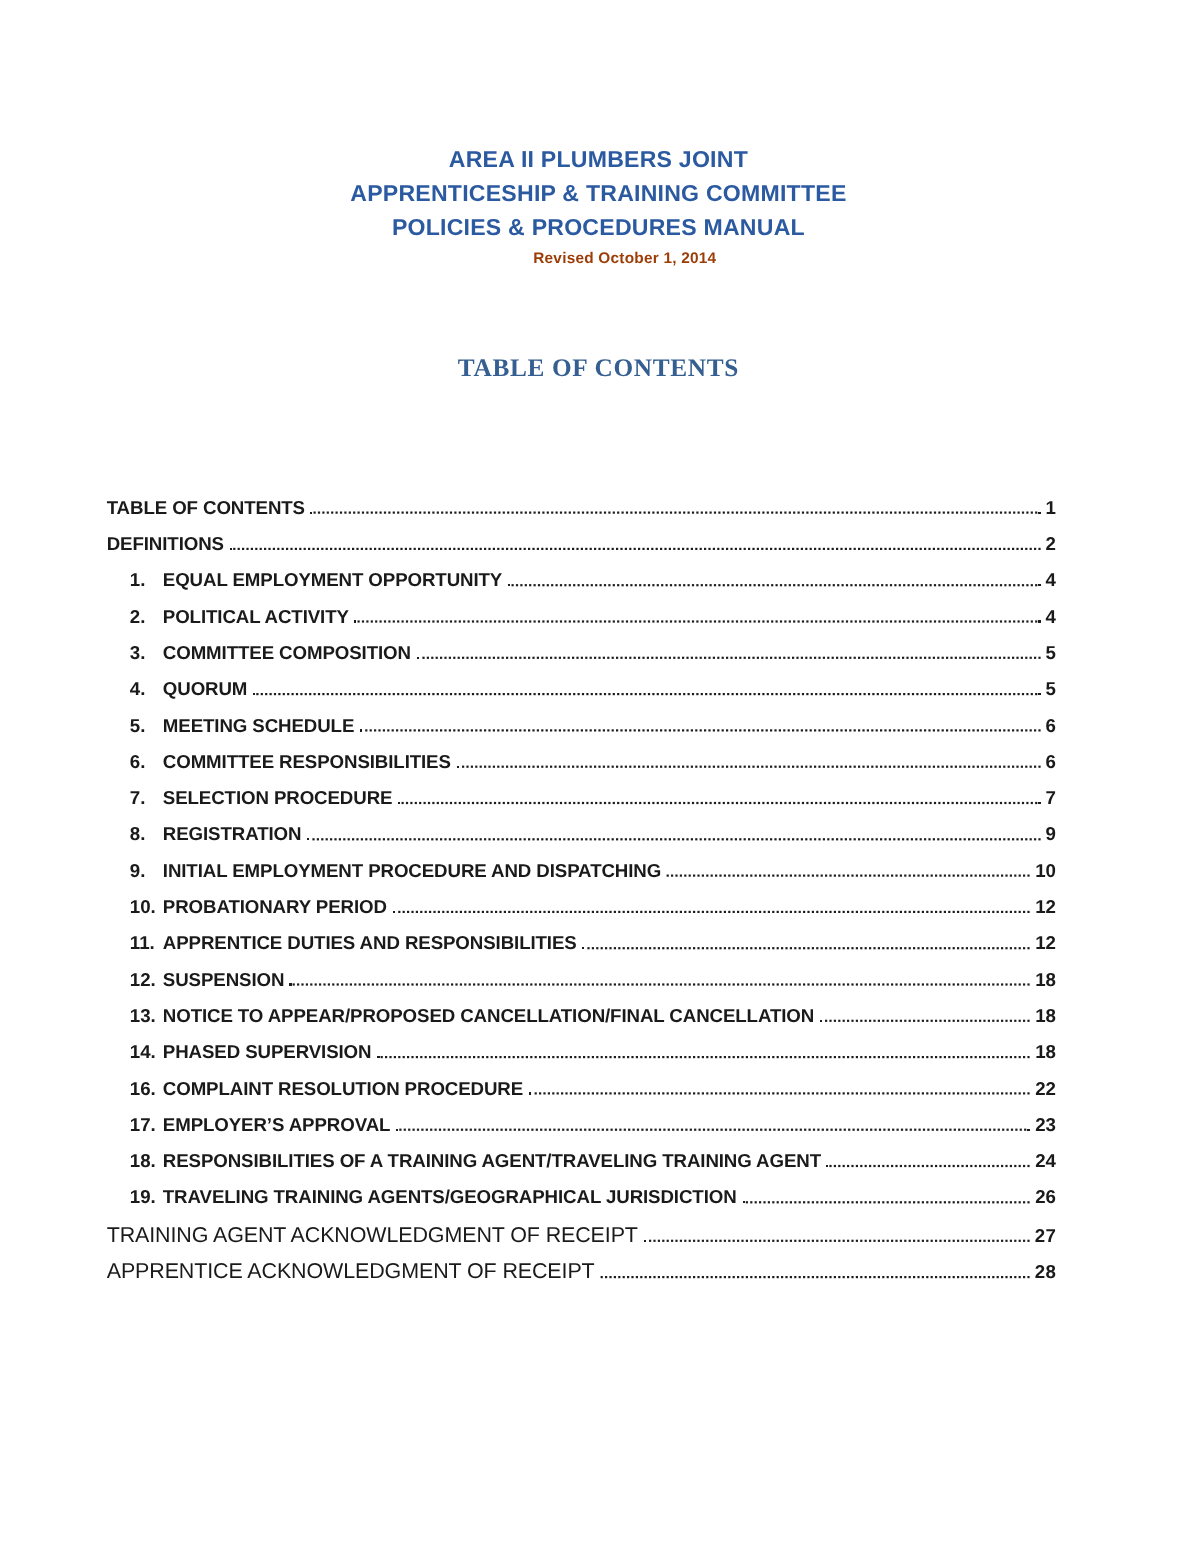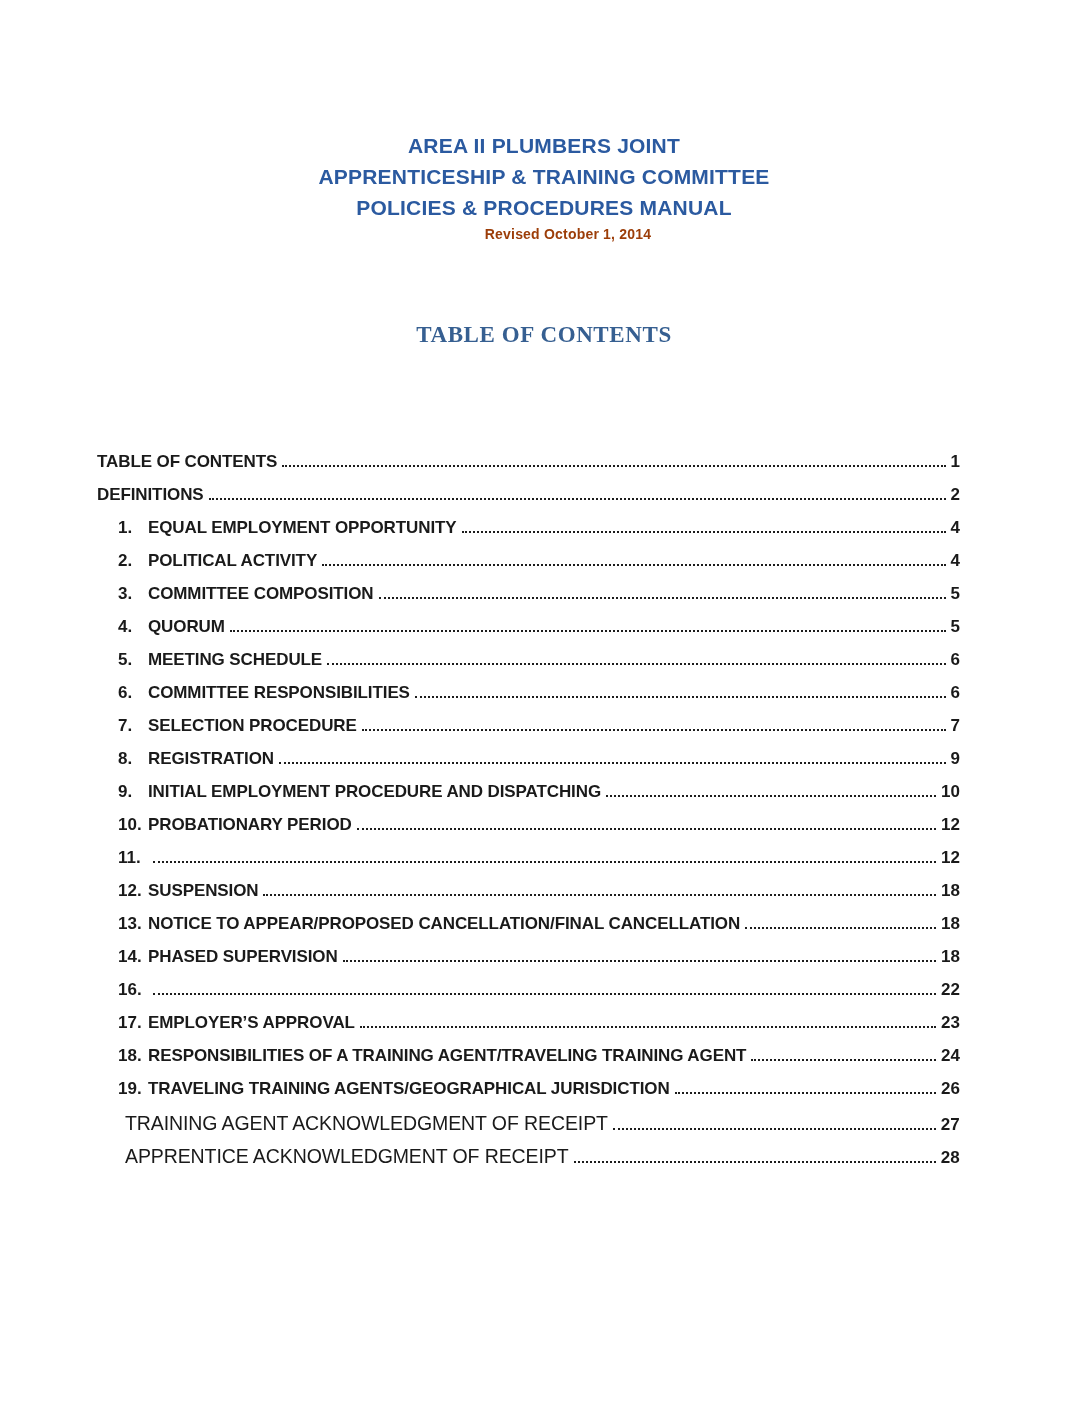--- a/index.html
+++ b/index.html
@@ -51,21 +51,21 @@
     border-bottom:2px dotted #1c1c1c;
     margin:0 5px 0 5px;
     min-width:8px;
   }
   .toc-page{
     flex:0 0 auto;
     font-size:17px;font-weight:bold;
     text-align:right;
   }
   .toc-row.receipt{
-    font-size:19.5px;font-weight:normal;letter-spacing:0.2px;margin-left:28px;
+    font-size:19.5px;font-weight:normal;letter-spacing:0.2px;
   }
   .toc-row.receipt .toc-page{font-size:17px;font-weight:bold;}
 </style>
 </head>
 <body>
 
 <div class="page">
 
   <header class="doc-header">
     <div class="title-line">AREA II PLUMBERS JOINT</div>
@@ -156,20 +156,21 @@
 
   <div class="toc-row numbered">
     <span class="toc-num">10.</span>
     <span class="toc-label">PROBATIONARY PERIOD</span>
     <span class="toc-leader"></span>
     <span class="toc-page">12</span>
   </div>
 
   <div class="toc-row numbered">
     <span class="toc-num">11.</span>
+    <span class="toc-label">APPRENTICE DUTIES AND RESPONSIBILITIES</span>
     <span class="toc-leader"></span>
     <span class="toc-page">12</span>
   </div>
 
   <div class="toc-row numbered">
     <span class="toc-num">12.</span>
     <span class="toc-label">SUSPENSION</span>
     <span class="toc-leader"></span>
     <span class="toc-page">18</span>
   </div>
@@ -184,20 +185,21 @@
   <div class="toc-row numbered">
     <span class="toc-num">14.</span>
     <span class="toc-label">PHASED SUPERVISION</span>
     <span class="toc-leader"></span>
     <span class="toc-page">18</span>
   </div>
 
 
   <div class="toc-row numbered">
     <span class="toc-num">16.</span>
+    <span class="toc-label">COMPLAINT RESOLUTION PROCEDURE</span>
     <span class="toc-leader"></span>
     <span class="toc-page">22</span>
   </div>
 
   <div class="toc-row numbered">
     <span class="toc-num">17.</span>
     <span class="toc-label">EMPLOYER’S APPROVAL</span>
     <span class="toc-leader"></span>
     <span class="toc-page">23</span>
   </div>

